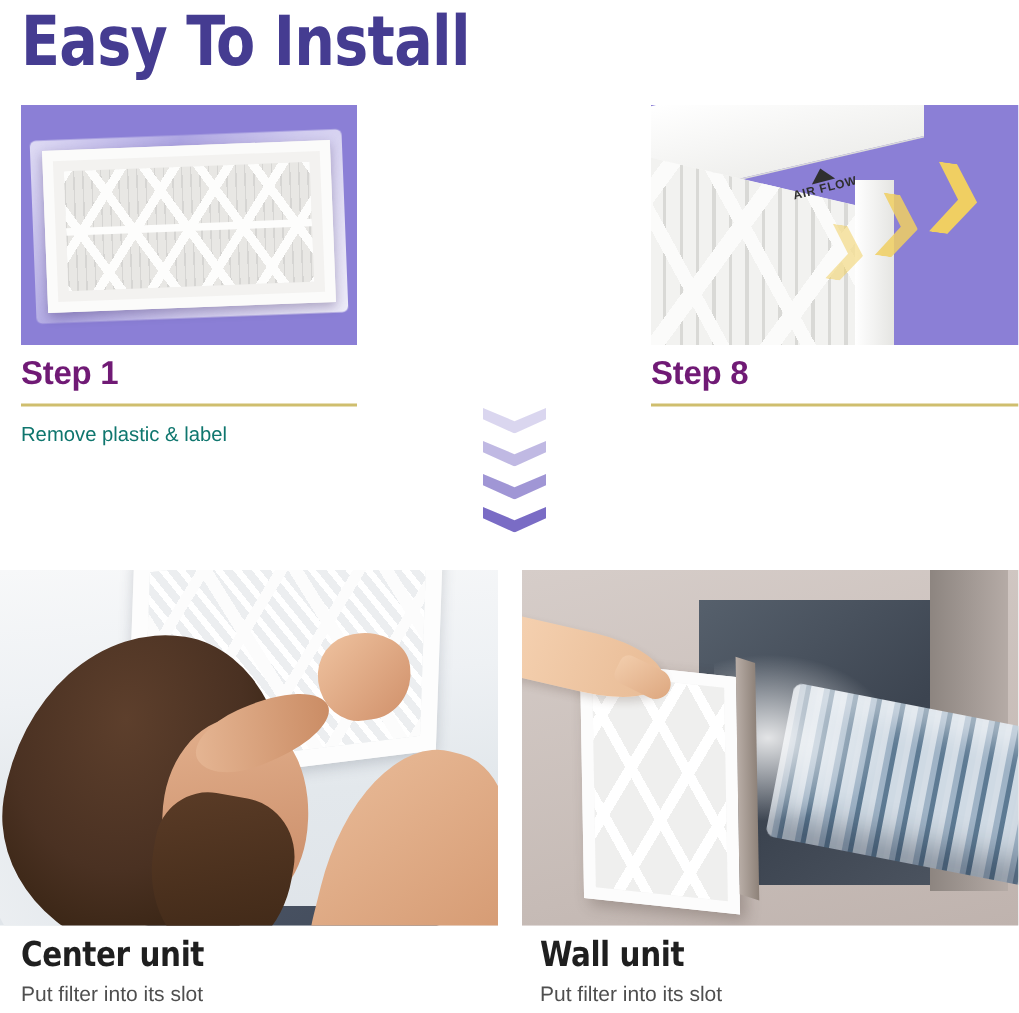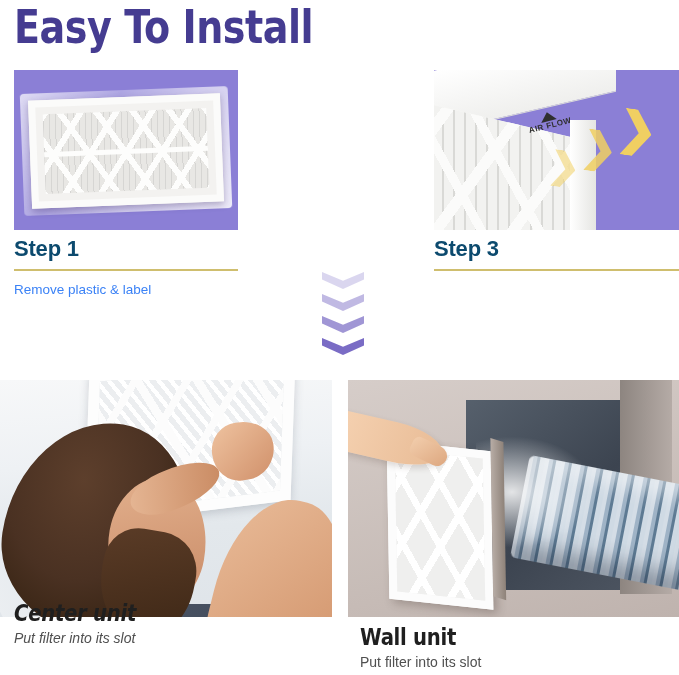--- a/index.html
+++ b/index.html
@@ -106,27 +106,27 @@
   .yc1{left:117px;top:78px;opacity:.55;transform:rotate(8deg) scale(.88);}
   .yc2{left:152px;top:60px;opacity:.85;transform:rotate(8deg) scale(1.0);}
   .yc3{left:190px;top:42px;opacity:1;transform:rotate(8deg) scale(1.12);}
 
   
   .steplab{position:absolute;}
   .s-left{left:14px;top:236px;width:224px;}
   .s-right{left:434px;top:236px;width:245px;}
   .steplab h3{
     margin:0;padding:0 0 7px 0;
-    font-size:22px;font-weight:bold;color:#0c4a6e;
+    font-size:22px;font-weight:bold;color:#701a75;
     font-family:"Liberation Sans","DejaVu Sans",sans-serif;
     letter-spacing:-0.2px;
   }
   .gold{height:2px;background:#CFBE6E;width:100%;}
   .steplab p{
-    margin:9px 0 0 0;font-size:13.5px;color:#3b82f6;line-height:1.45;
+    margin:9px 0 0 0;font-size:13.5px;color:#0f766e;line-height:1.45;
     font-family:"Liberation Sans","DejaVu Sans",sans-serif;
   }
 
   
   .chevstack{position:absolute;left:322px;top:272px;width:42px;}
   .dchev{
     width:42px;height:17px;margin-bottom:5px;
     background:#6F5FC0;
     clip-path:polygon(0% 0%,50% 52%,100% 0%,100% 44%,50% 100%,0% 44%);
   }
@@ -239,21 +239,21 @@
     box-shadow:2px 3px 6px rgba(70,50,40,.18);
   }
   .finger{
     position:absolute;left:62px;top:62px;width:38px;height:20px;
     background:linear-gradient(120deg,#f2cdac,#dda77f);
     border-radius:10px 16px 16px 10px;transform:rotate(26deg);
   }
 
   
   .cap{position:absolute;}
-  .c-left{left:14px;top:600px;font-style:italic;}
+  .c-left{left:14px;top:624px;}
   .c-right{left:360px;top:624px;}
   .cap h3{
     margin:0;font-size:23px;font-weight:bold;color:#1f1f1f;letter-spacing:-0.3px;
     font-family:"DejaVu Sans Condensed","Liberation Sans",sans-serif;
     transform:scaleX(0.95);transform-origin:left center;white-space:nowrap;
   }
   .cap p{margin:4px 0 0 0;font-size:14px;color:#4f4f4f;white-space:nowrap;
     font-family:"Liberation Sans","DejaVu Sans",sans-serif;}
 </style>
 </head>
@@ -296,21 +296,21 @@
     </div>
   </div>
 
   <div class="steplab s-left">
     <h3>Step 1</h3>
     <div class="gold"></div>
     <p>Remove plastic &amp; label</p>
   </div>
 
   <div class="steplab s-right">
-    <h3>Step 3</h3>
+    <h3>Step 8</h3>
     <div class="gold"></div>
   </div>
 
   <div class="chevstack">
     <div class="dchev dc1"></div>
     <div class="dchev dc2"></div>
     <div class="dchev dc3"></div>
     <div class="dchev dc4"></div>
   </div>
 

